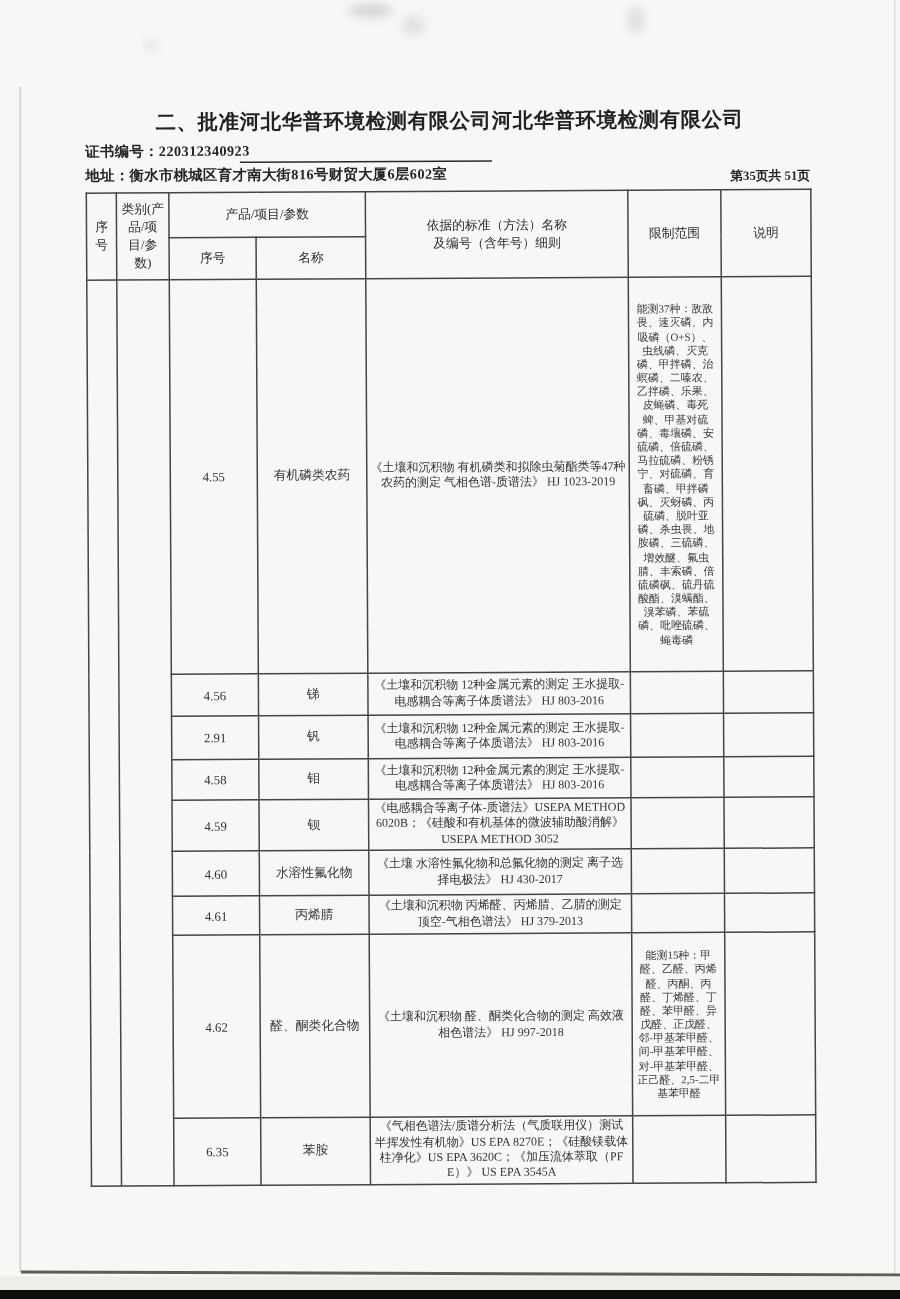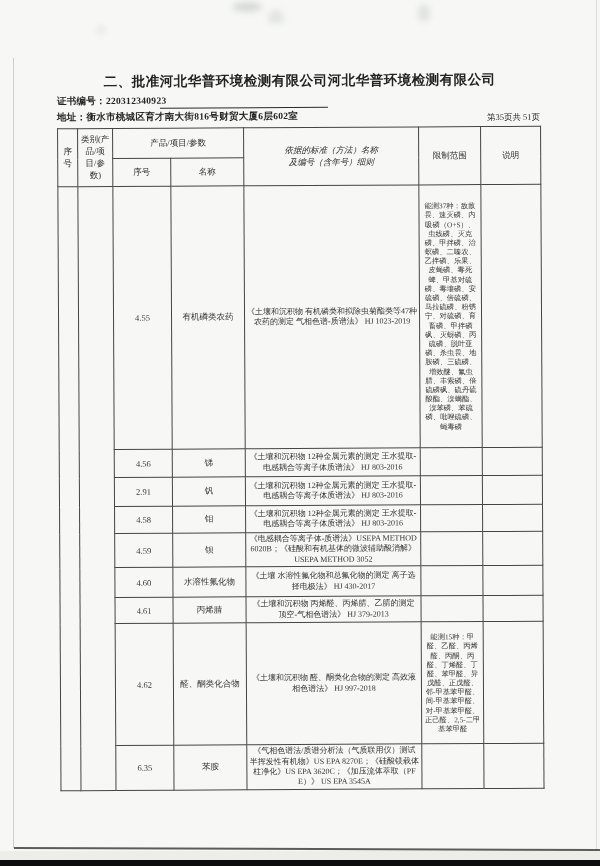--- a/index.html
+++ b/index.html
@@ -26,36 +26,36 @@
 
   .doc-title{
     position:absolute;left:0;top:72px;width:600px;text-align:center;
     font-size:13.5px;font-weight:700;color:#222;letter-spacing:.5px;white-space:nowrap;
   }
   .doc-title .u{border-bottom:1.2px solid #2a2a2a;padding-bottom:19px;}
   .meta{position:absolute;left:57px;font-size:9.5px;font-weight:700;color:#242424;letter-spacing:.3px;}
   .cert{top:94px;text-align:right;}
   .addr{top:110px;}
   .page-ind{
-    position:absolute;right:60px;top:113px;font-size:8.5px;font-weight:400;color:#242424;
+    position:absolute;right:60px;top:113px;font-size:8.5px;font-weight:700;color:#242424;
   }
 
   table.cap{
     position:absolute;left:57px;top:127px;width:483px;
     border-collapse:collapse;table-layout:fixed;
     font-size:8.5px;color:#333;
   }
   table.cap th,table.cap td{
     border:1px solid #454542;padding:1px 2px;
     text-align:center;vertical-align:middle;
     word-break:break-all;overflow:hidden;
   }
   table.cap{border:1.5px solid #3a3a38;}
   th{font-weight:400;color:#2b2b2b;}
-  .std-hdr{white-space:pre-line;font-style:italic;}
+  .std-hdr{white-space:pre-line;}
   td.std{font-size:8px;line-height:1.3;padding:1px 4px;}
   td.limit{font-size:7.3px;line-height:1.26;vertical-align:top;padding:2px 2px;color:#383838;}
   td.seqcell{font-size:8.5px;}
   tr.hr1{height:30px;} tr.hr2{height:28px;}
   tr.h55{height:263px;} tr.h56{height:28px;} tr.h57{height:29px;} tr.h58{height:27px;}
   tr.h59{height:29px;} tr.h60{height:30px;} tr.h61{height:26px;}
   tr.h62{height:122px;} tr.h63{height:36px;}
   td.limit62{vertical-align:top;}
 </style>
 </head>

